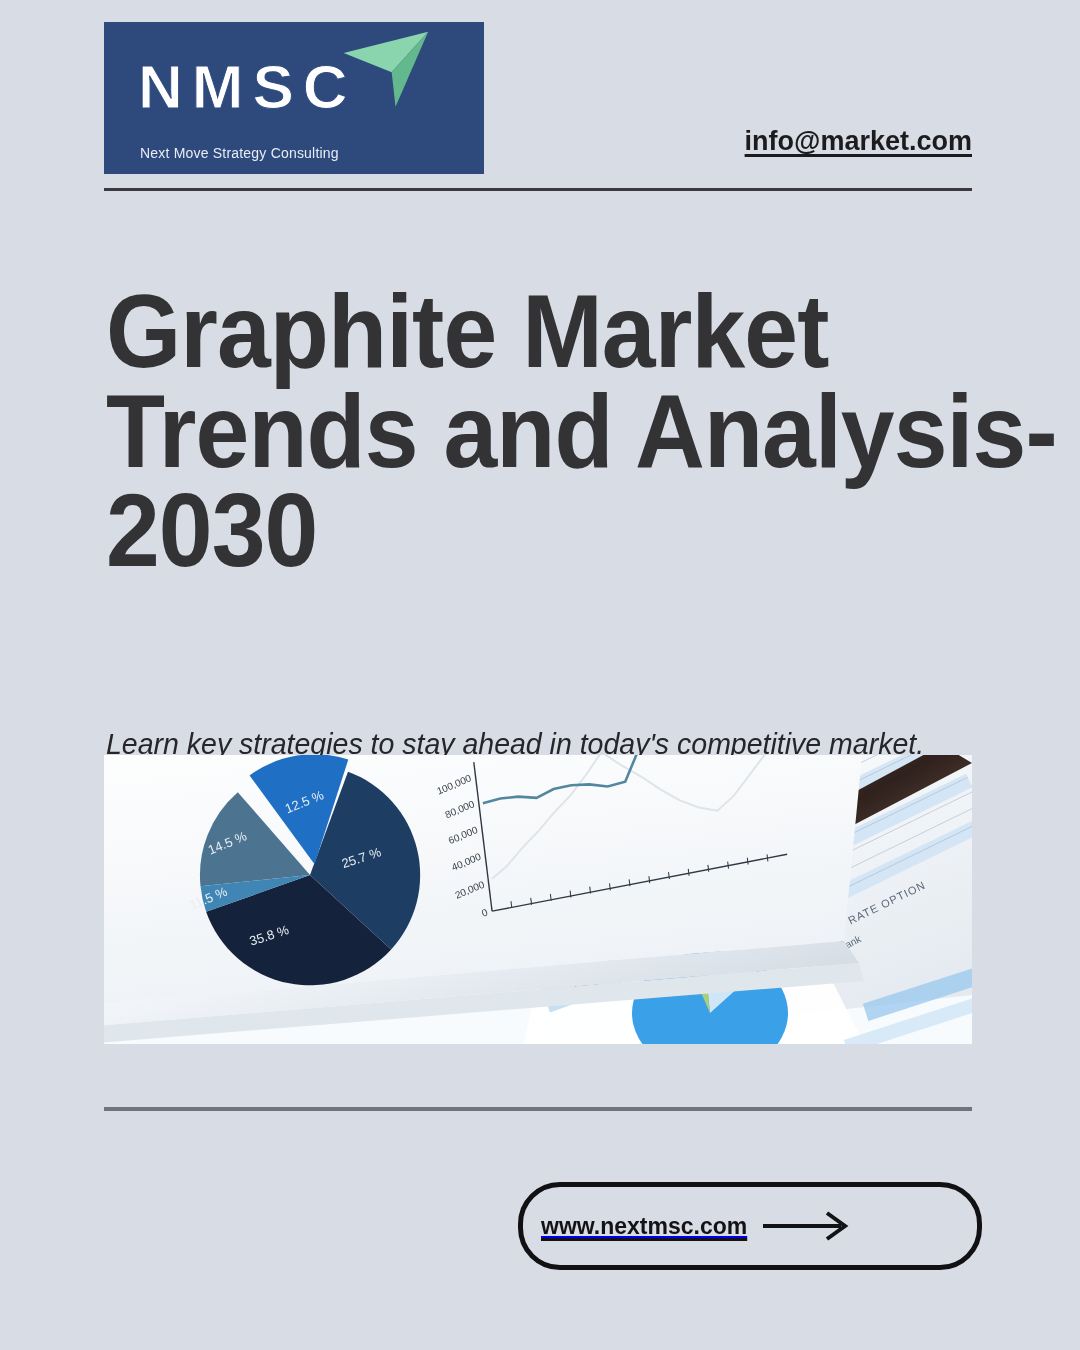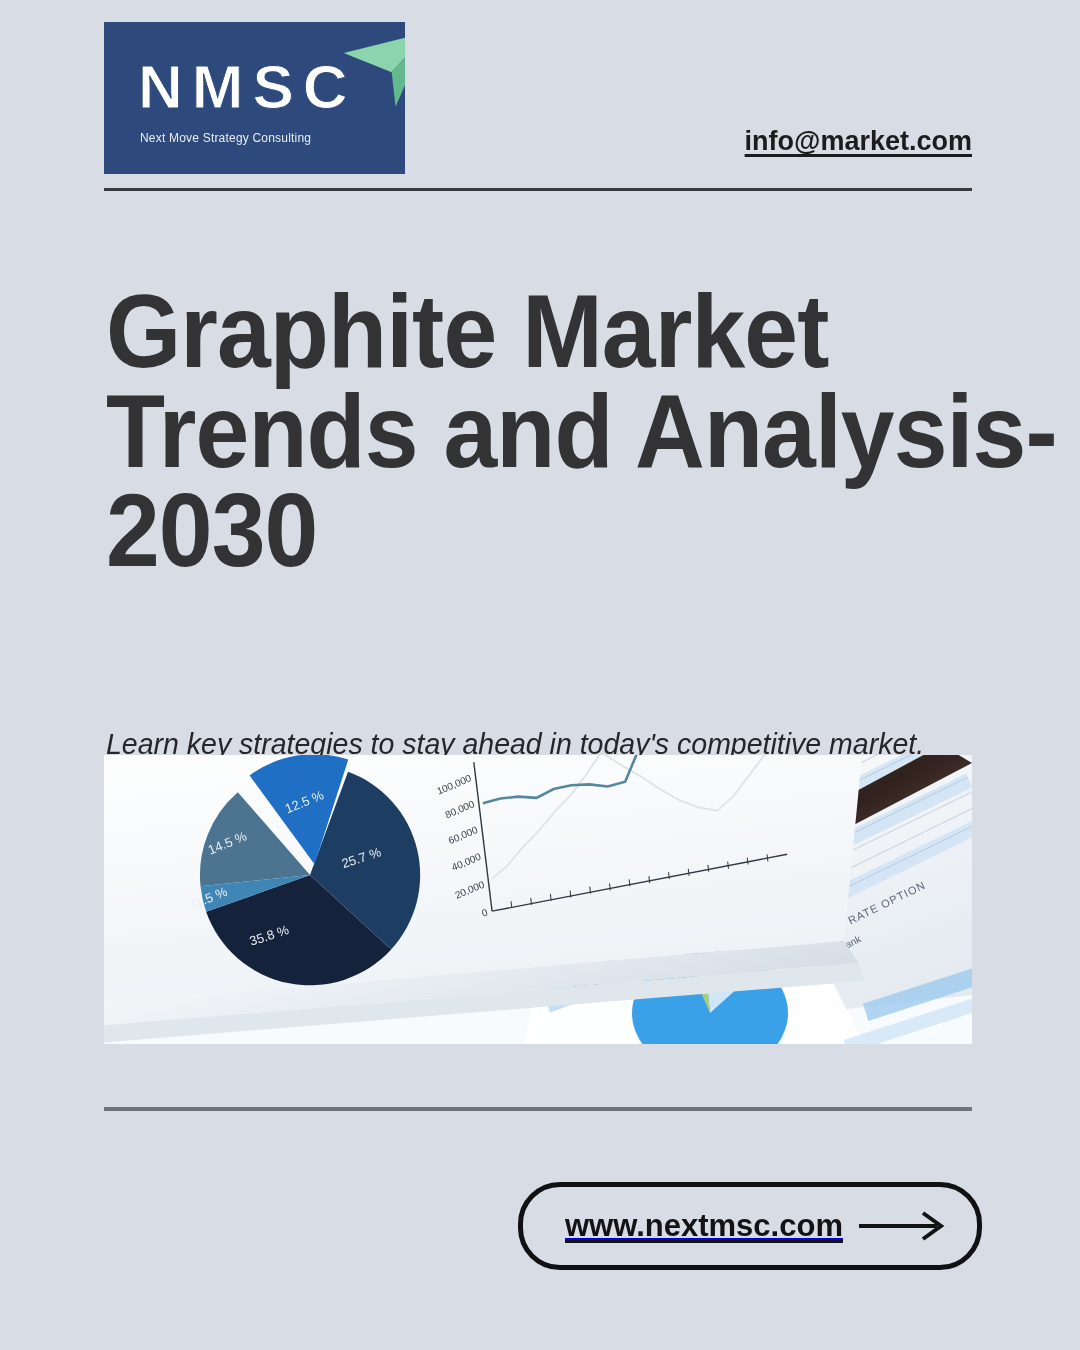--- a/index.html
+++ b/index.html
@@ -7,34 +7,34 @@
     width:1080px;height:1350px;
     background:#d8dce5;
     font-family:"Liberation Sans", sans-serif;
     overflow:hidden;position:relative;
   }
   .page{position:absolute;inset:0;}
 
   
   .header{position:absolute;left:104px;top:22px;width:868px;height:150px;}
   .logo-box{
-    position:absolute;left:0;top:0;width:301px;height:152px;
+    position:absolute;left:0;top:0;width:380px;height:152px;
     background:#2e4a7d;overflow:hidden;
   }
   .logo-letters{
     position:absolute;left:34px;top:34px;width:250px;
     font-family:"Liberation Sans", sans-serif;
     font-size:62px;font-weight:700;letter-spacing:9px;
     color:#ffffff;line-height:1;
     text-shadow:0 0 0 #2e4a7d;
     -webkit-text-stroke:1px #2e4a7d;
   }
   .logo-tag{
-    position:absolute;left:36px;top:110px;width:280px;
-    font-size:12px;font-weight:400;letter-spacing:.2px;
+    position:absolute;left:36px;top:124px;width:280px;
+    font-size:14px;font-weight:400;letter-spacing:.2px;
     color:#e8ecf4;line-height:1;
   }
   .logo-arrow{position:absolute;left:232px;top:6px;width:96px;height:96px;}
 
   .email{
     position:absolute;right:0;top:104px;
     font-size:27px;font-weight:700;color:#1c1c1c;
     text-decoration:underline;text-underline-offset:4px;
     text-decoration-thickness:3px;white-space:nowrap;
   }
@@ -69,22 +69,22 @@
   }
   .photo svg{display:block;width:868px;height:289px;}
 
   
   .url-pill{
     position:absolute;left:518px;top:1182px;width:454px;height:78px;
     border:5px solid #111114;border-radius:42px;
     display:flex;align-items:center;
   }
   .url-text{
-    margin-left:42px;
-    font-size:31px;font-weight:700;color:#131316;
+    margin-left:18px;
+    font-size:23px;font-weight:700;color:#131316;
     text-decoration:underline;text-underline-offset:4px;
     text-decoration-thickness:3px;white-space:nowrap;
   }
   .url-arrow{margin-left:14px;flex:0 0 auto;}
 </style>
 </head>
 <body>
 
 <div class="page">
 

